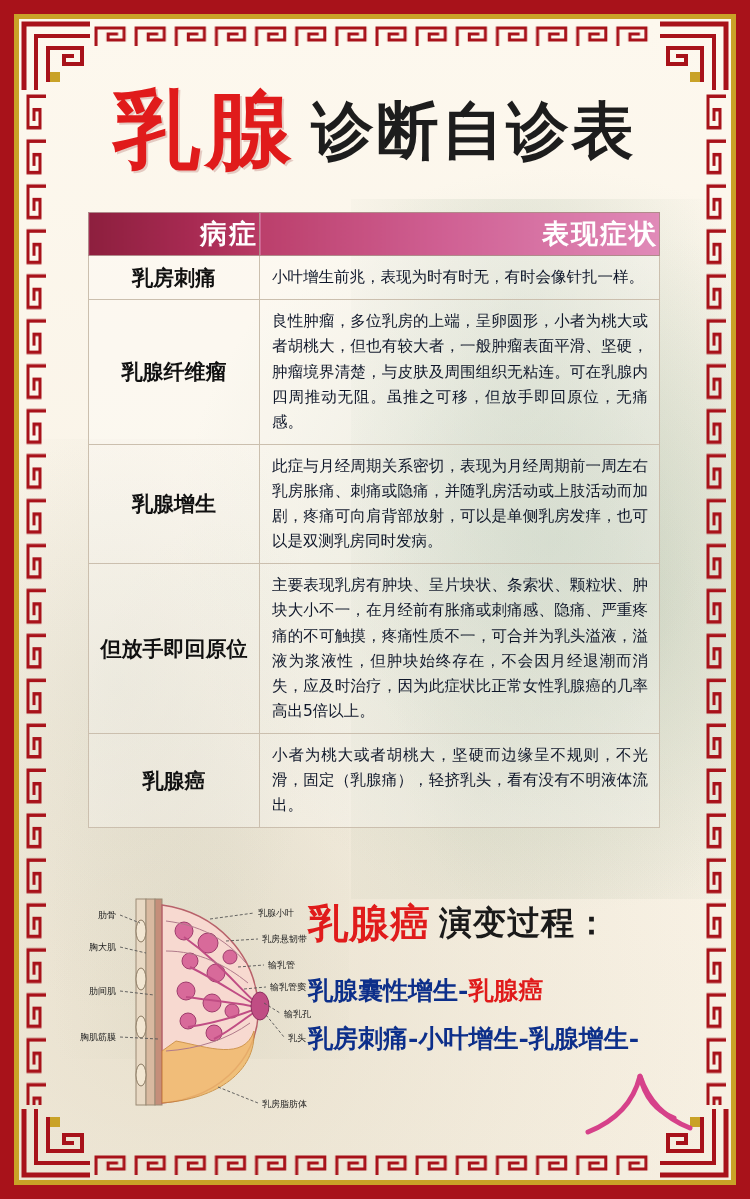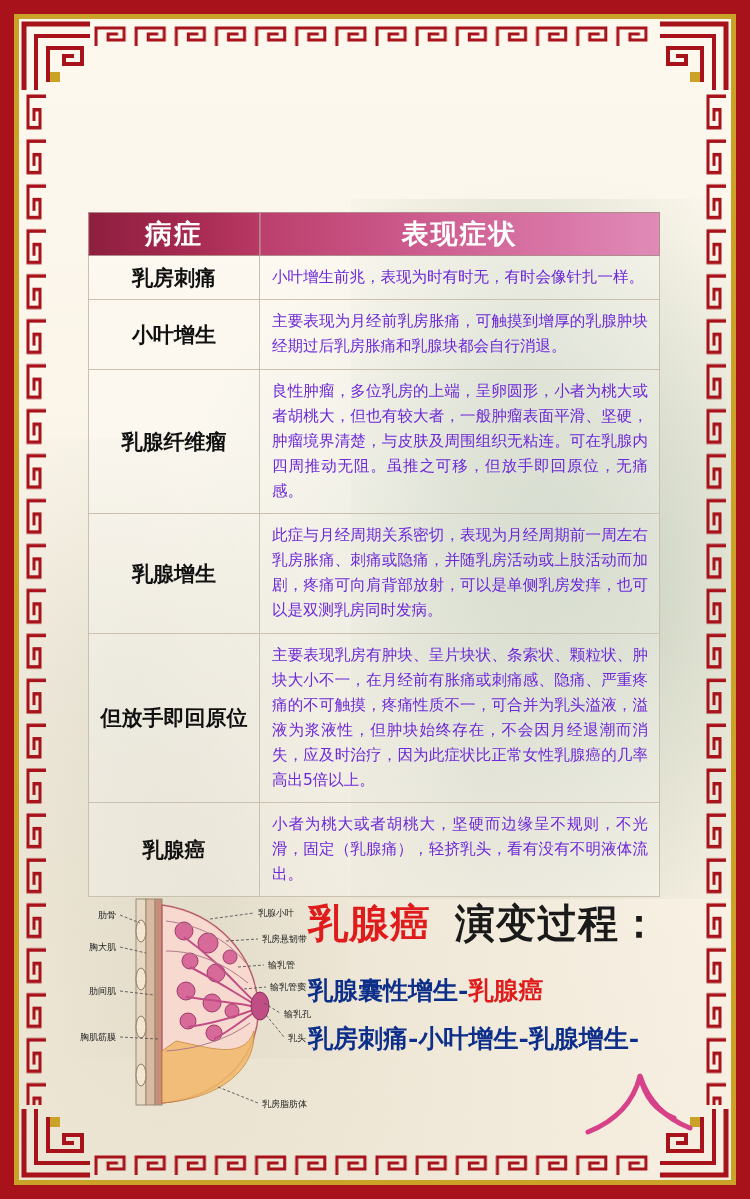--- a/index.html
+++ b/index.html
@@ -134,42 +134,44 @@
     color: #ffffff;
     font-size: 27px;
     font-weight: bold;
     font-family: "DejaVu Serif", "Liberation Serif", serif;
     letter-spacing: 2px;
     border: 1px solid #b08b8b;
   }
   th.h-left {
     width: 168px;
     background: linear-gradient(90deg, #8d1f3e 0%, #a72a52 60%, #b83a64 100%);
+    text-align: right;
   }
   th.h-right {
     background: linear-gradient(90deg, #bb3f6b 0%, #cf5f92 45%, #e08ab8 100%);
+    text-align: right;
   }
   table.dx td {
     border: 1px solid #cbbfae;
     vertical-align: middle;
     background: rgba(255,255,255,0.28);
     margin-top: 21px;
   }
   td.name {
     text-align: center;
     font-size: 21px;
     font-weight: bold;
     color: #111;
     font-family: "DejaVu Serif", "Liberation Serif", serif;
     padding: 8px 4px;
     line-height: 1.3;
   }
   td.desc {
     font-size: 15.5px;
-    color: #6d28d9;
+    color: #0f172a;
     line-height: 1.62;
     padding: 9px 11px 9px 12px;
     text-align: justify;
   }
 
   
   .bottom {
     position: absolute;
     left: 40px;
     right: 28px;
@@ -199,25 +201,25 @@
   .evo-title .hl {
     font-family: "DejaVu Serif", "Liberation Serif", serif;
     font-size: 40px;
     font-weight: bold;
     color: #e01b1b;
     letter-spacing: 1px;
     vertical-align: middle;
   }
   .evo-title .rest {
     font-family: "DejaVu Serif", "Liberation Serif", serif;
-    font-size: 40px;
+    font-size: 33px;
     font-weight: bold;
     color: #1a1a1a;
     letter-spacing: 1px;
-    margin-left: 24px;
+    margin-left: 8px;
     vertical-align: middle;
   }
   .evo-line {
     font-family: "DejaVu Serif", "Liberation Serif", serif;
     font-size: 25px;
     font-weight: bold;
     color: #0d2f8a;
     letter-spacing: 0px;
     line-height: 1.9;
     white-space: nowrap;
@@ -303,37 +305,36 @@
   </div>
   <div class="corner br">
     <svg width="74" height="74" viewBox="0 0 74 74">
       <path d="M4 70 L4 4 L70 4" fill="none" stroke="#a8121a" stroke-width="5"></path>
       <path d="M16 70 L16 16 L70 16" fill="none" stroke="#a8121a" stroke-width="4"></path>
       <path d="M28 62 L28 28 L62 28 L62 44 L44 44 L44 36 L54 36" fill="none" stroke="#a8121a" stroke-width="4"></path>
       <rect x="30" y="52" width="10" height="10" fill="#c9a227"></rect>
     </svg>
   </div>
 
+  <div class="title-row">
+    <span class="title-main">乳腺</span><span class="title-sub">诊断自诊表</span>
+  </div>
 
   <div class="table-wrap">
     <table class="dx">
       <thead>
         <tr>
           <th class="h-left">病症</th>
           <th class="h-right">表现症状</th>
         </tr>
       </thead>
       <tbody>
         <tr>
           <td class="name">乳房刺痛</td>
           <td class="desc">小叶增生前兆，表现为时有时无，有时会像针扎一样。</td>
-        </tr>
-        <tr>
-          <td class="name">小叶增生</td>
-          <td class="desc">主要表现为月经前乳房胀痛，可触摸到增厚的乳腺肿块经期过后乳房胀痛和乳腺块都会自行消退。</td>
         </tr>
         <tr>
           <td class="name">乳腺纤维瘤</td>
           <td class="desc">良性肿瘤，多位乳房的上端，呈卵圆形，小者为桃大或者胡桃大，但也有较大者，一般肿瘤表面平滑、坚硬，肿瘤境界清楚，与皮肤及周围组织无粘连。可在乳腺内四周推动无阻。虽推之可移，但放手即回原位，无痛感。</td>
         </tr>
         <tr>
           <td class="name">乳腺增生</td>
           <td class="desc">此症与月经周期关系密切，表现为月经周期前一周左右乳房胀痛、刺痛或隐痛，并随乳房活动或上肢活动而加剧，疼痛可向肩背部放射，可以是单侧乳房发痒，也可以是双测乳房同时发病。</td>
         </tr>
         <tr>

